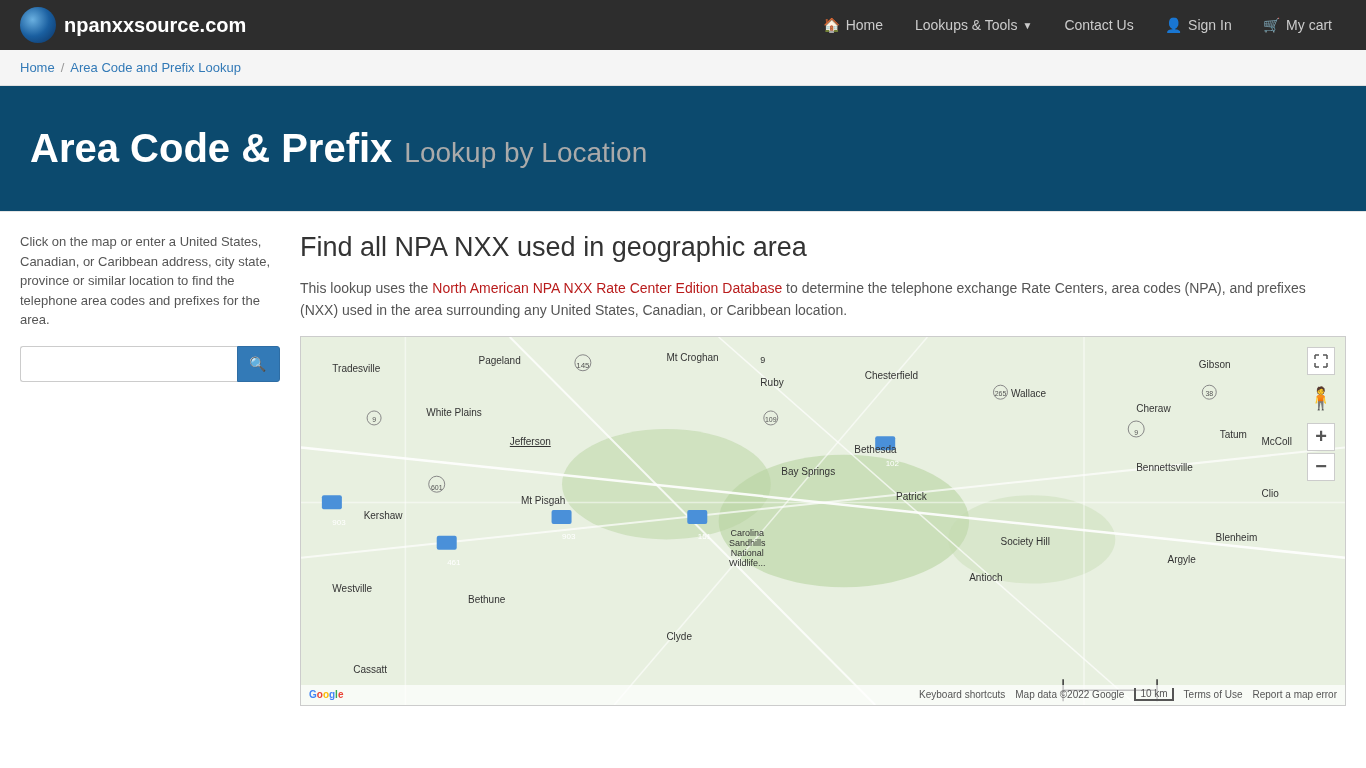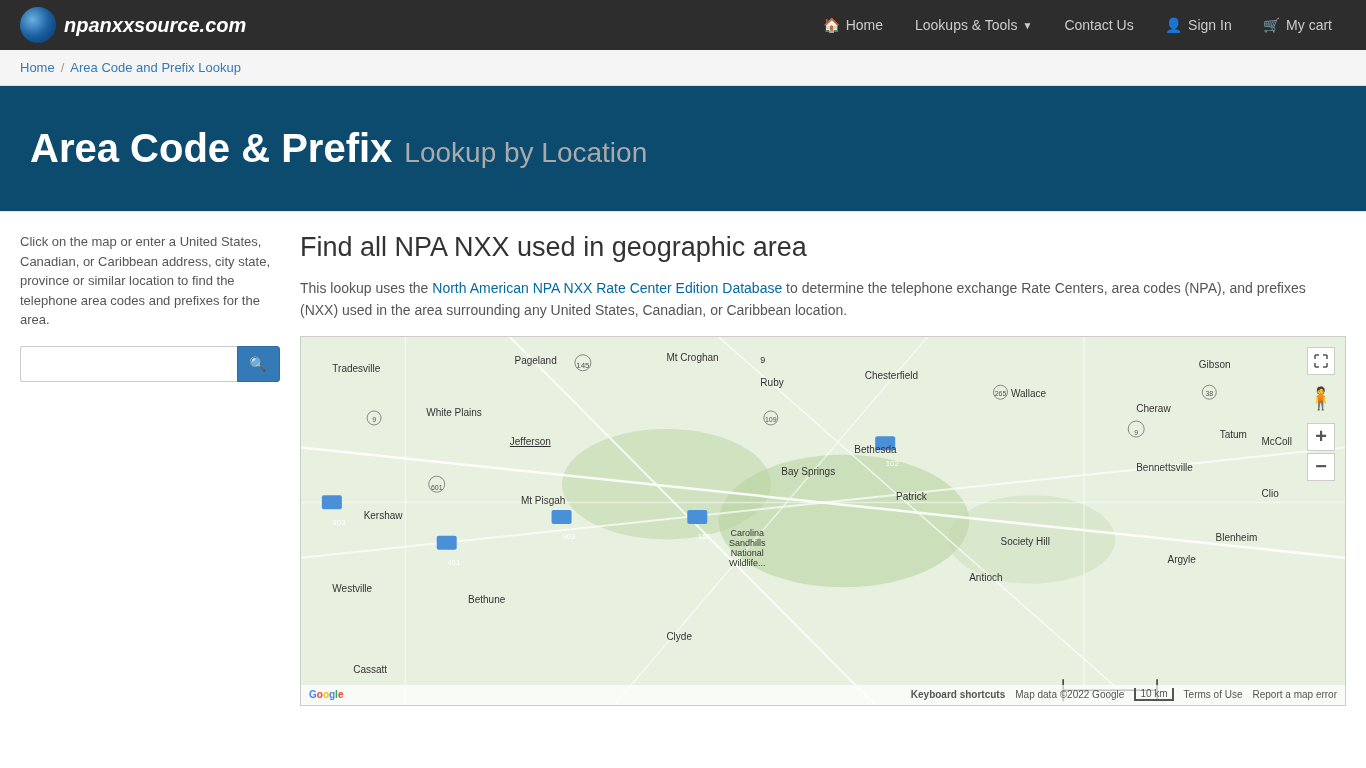--- a/index.html
+++ b/index.html
@@ -16,21 +16,20 @@
     }
     .navbar-brand {
       display: flex;
       align-items: center;
       gap: 8px;
       color: #fff;
       font-size: 20px;
       font-weight: bold;
       text-decoration: none;
       margin-right: auto;
-      font-style: italic;
     }
     .globe-icon {
       width: 36px;
       height: 36px;
       border-radius: 50%;
       background: radial-gradient(circle at 35% 35%, #6ab0e0, #1a5fa0, #0a3060);
       display: inline-block;
       flex-shrink: 0;
     }
     .nav-links {
@@ -144,21 +143,21 @@
       color: #333;
       margin-bottom: 14px;
     }
     .right-content p {
       font-size: 14px;
       color: #555;
       line-height: 1.6;
       margin-bottom: 14px;
     }
     .right-content a {
-      color: #0369a1;
+      color: #b91c1c;
       text-decoration: none;
     }
 
     
     .map-container {
       width: 100%;
       height: 370px;
       border: 1px solid #ccc;
       position: relative;
       overflow: hidden;
@@ -366,21 +365,21 @@
           <text x="3%" y="51%" font-size="8" fill="#fff">903</text>
           <rect x="13%" y="54%" width="20" height="14" fill="#4a90d9" rx="2"></rect>
           <text x="14%" y="62%" font-size="8" fill="#fff">461</text>
 
           <line x1="73%" y1="96%" x2="82%" y2="96%" stroke="#333" stroke-width="1.5"></line>
           <line x1="73%" y1="93%" x2="73%" y2="99%" stroke="#333" stroke-width="1.5"></line>
           <line x1="82%" y1="93%" x2="82%" y2="99%" stroke="#333" stroke-width="1.5"></line>
         </svg>
 
         <div class="map-label" style="top:7%;left:3%;">Tradesville</div>
-        <div class="map-label" style="top:5%;left:17%;margin-left:36px;">Pageland</div>
+        <div class="map-label" style="top:5%;left:17%;">Pageland</div>
         <div class="map-label" style="top:4%;left:35%;">Mt Croghan</div>
         <div class="map-label" style="top:11%;left:44%;">Ruby</div>
         <div class="map-label" style="top:9%;left:54%;">Chesterfield</div>
         <div class="map-label" style="top:14%;left:68%;">Wallace</div>
         <div class="map-label" style="top:6%;left:86%;">Gibson</div>
         <div class="map-label" style="top:19%;left:12%;">White Plains</div>
         <div class="map-label" style="top:27%;left:20%;text-decoration:underline;">Jefferson</div>
         <div class="map-label" style="top:29%;left:53%;">Bethesda</div>
         <div class="map-label" style="top:18%;left:80%;">Cheraw</div>
         <div class="map-label" style="top:47%;left:6%;">Kershaw</div>
@@ -415,21 +414,21 @@
           <div class="map-zoom-minus">−</div>
         </div>
 
         <div class="map-bottom-bar">
           <div style="display:flex;align-items:center;gap:6px;">
             <span style="font-size:10px;font-weight:bold;">
               <span style="color:#4285f4;">G</span><span style="color:#ea4335;">o</span><span style="color:#fbbc05;">o</span><span style="color:#4285f4;">g</span><span style="color:#34a853;">l</span><span style="color:#ea4335;">e</span>
             </span>
           </div>
           <div style="display:flex;align-items:center;gap:10px;">
-            <a href="#" style="color:#555;text-decoration:none;font-size:10px;font-weight:bold;">Keyboard shortcuts</a>
+            <a href="#" style="color:#555;text-decoration:none;font-size:10px;">Keyboard shortcuts</a>
             <span style="font-size:10px;">Map data ©2022 Google</span>
             <span style="font-size:10px;border-left:2px solid #555;border-right:2px solid #555;border-bottom:2px solid #555;padding:0 4px;display:inline-block;">10 km</span>
             <a href="#" style="color:#555;text-decoration:none;font-size:10px;">Terms of Use</a>
             <a href="#" style="color:#555;text-decoration:none;font-size:10px;">Report a map error</a>
           </div>
         </div>
       </div>
     </div>
   </div>
 </div>

